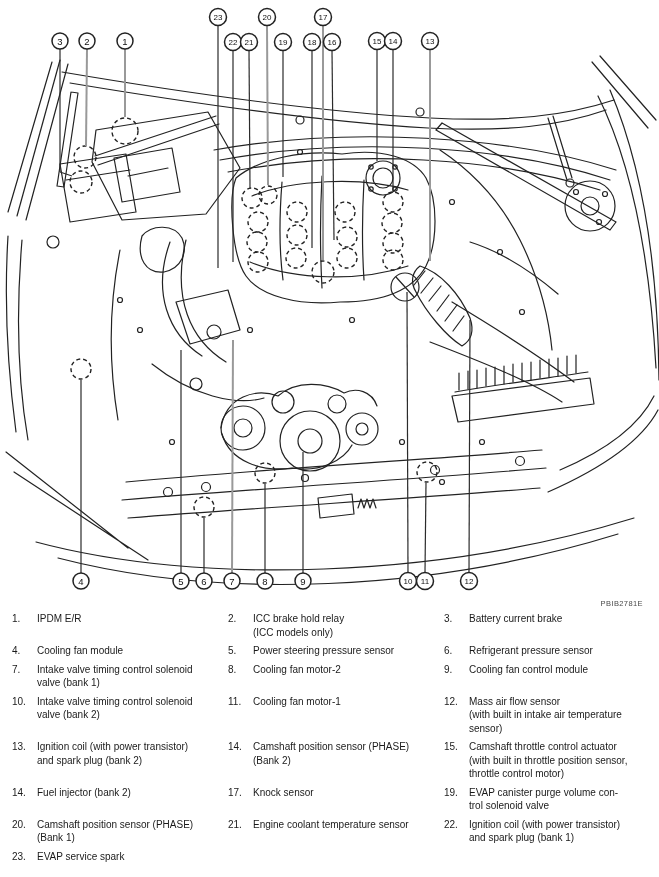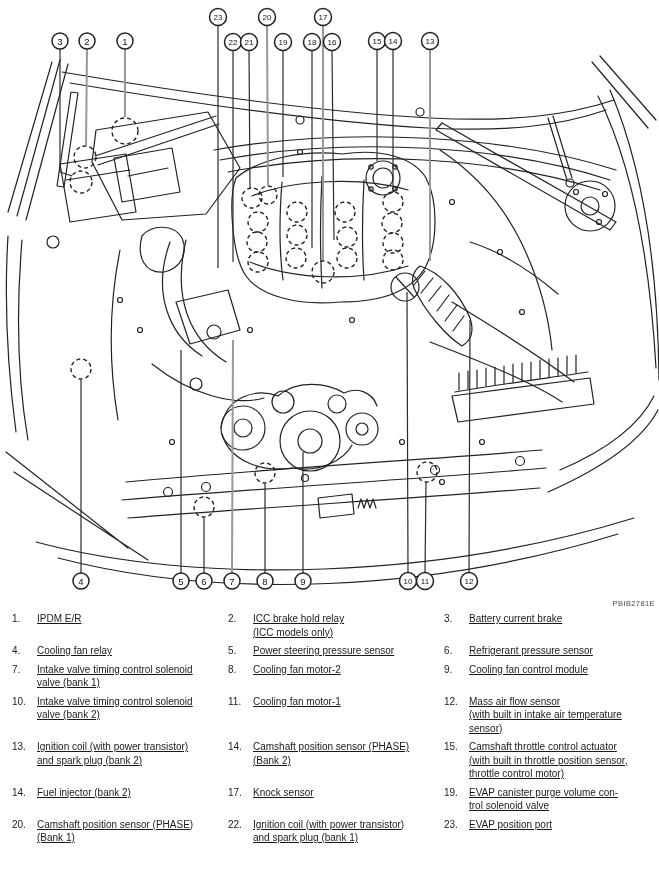--- a/index.html
+++ b/index.html
@@ -7,32 +7,32 @@
     position:relative;width:659px;height:877px;background:#ffffff;
     font-family:"Liberation Sans", sans-serif;color:#1a1a1a;overflow:hidden;
   }
   .diagram-area{position:absolute;top:0;left:0;width:659px;height:600px;}
   svg{display:block;}
   svg text.callout-num{
     font-family:"Liberation Sans", sans-serif;
     fill:#111111;
   }
   .figure-code{
-    position:absolute;top:599px;right:4px;
+    position:absolute;top:599px;right:16px;
     font-size:7.5px;letter-spacing:.4px;color:#4a4a4a;
   }
   .legend{
     position:absolute;top:612px;left:12px;width:641px;
     display:grid;grid-template-columns:216px 216px 1fr;
     row-gap:5px;column-gap:0;
     font-size:10px;line-height:13.5px;
   }
   .legend-item{display:flex;align-items:flex-start;}
   .legend-item .num{flex:0 0 25px;}
-  .legend-item .txt{flex:1;white-space:pre-line;padding-right:10px;text-decoration:underline;}
+  .legend-item .txt{flex:1;white-space:pre-line;padding-right:10px;}
 </style>
 </head>
 <body>
 
 <div class="page">
 
   <div class="diagram-area">
     <svg id="diagram-svg" width="659" height="600" viewBox="0 0 659 600">
 
       <g id="line-art" stroke="#222222" fill="none" stroke-width="1.2" stroke-linecap="round" stroke-linejoin="round">
@@ -266,21 +266,21 @@
         <span class="num">2.</span>
         <span class="txt">ICC brake hold relay
 (ICC models only)</span>
       </div>
       <div class="legend-item">
         <span class="num">3.</span>
         <span class="txt">Battery current brake</span>
       </div>
       <div class="legend-item">
         <span class="num">4.</span>
-        <span class="txt">Cooling fan relay</span>
+        <span class="txt">Cooling fan module</span>
       </div>
       <div class="legend-item">
         <span class="num">5.</span>
         <span class="txt">Power steering pressure sensor</span>
       </div>
       <div class="legend-item">
         <span class="num">6.</span>
         <span class="txt">Refrigerant pressure sensor</span>
       </div>
       <div class="legend-item">
@@ -339,23 +339,27 @@
         <span class="num">19.</span>
         <span class="txt">EVAP canister purge volume con-
 trol solenoid valve</span>
       </div>
       <div class="legend-item">
         <span class="num">20.</span>
         <span class="txt">Camshaft position sensor (PHASE)
 (Bank 1)</span>
       </div>
       <div class="legend-item">
+        <span class="num">21.</span>
+        <span class="txt">Engine coolant temperature sensor</span>
+      </div>
+      <div class="legend-item">
         <span class="num">22.</span>
         <span class="txt">Ignition coil (with power transistor)
 and spark plug (bank 1)</span>
       </div>
       <div class="legend-item">
         <span class="num">23.</span>
-        <span class="txt">EVAP position port</span>
+        <span class="txt">EVAP service spark</span>
       </div>
     </div>
 
 </div>
 
 </body></html>

